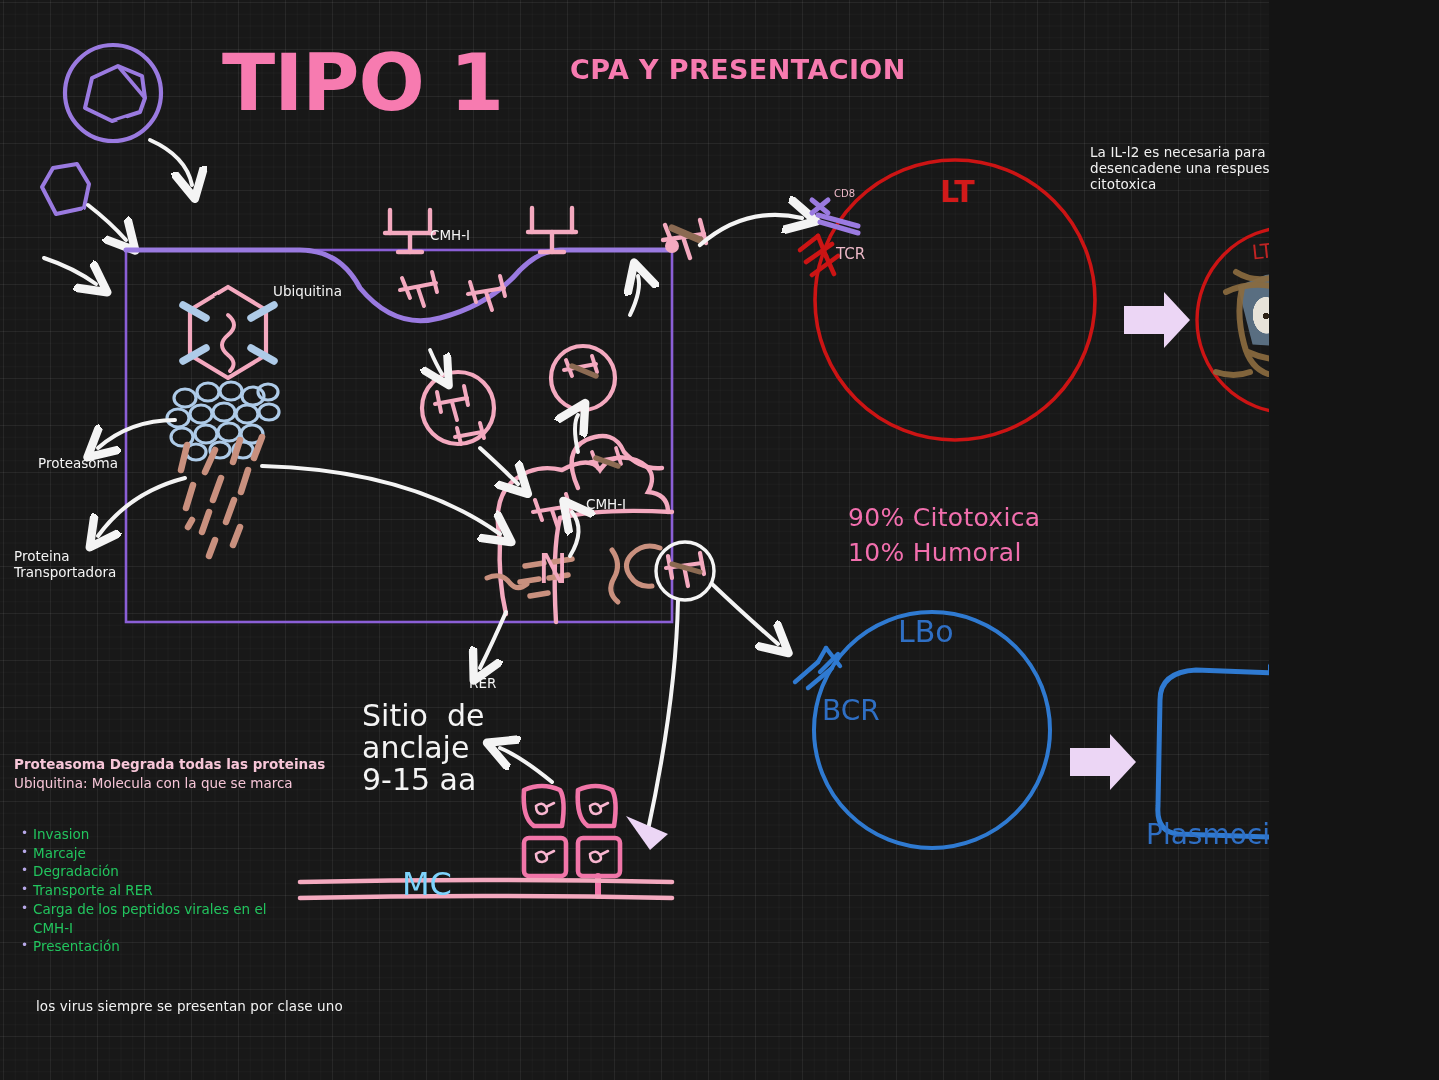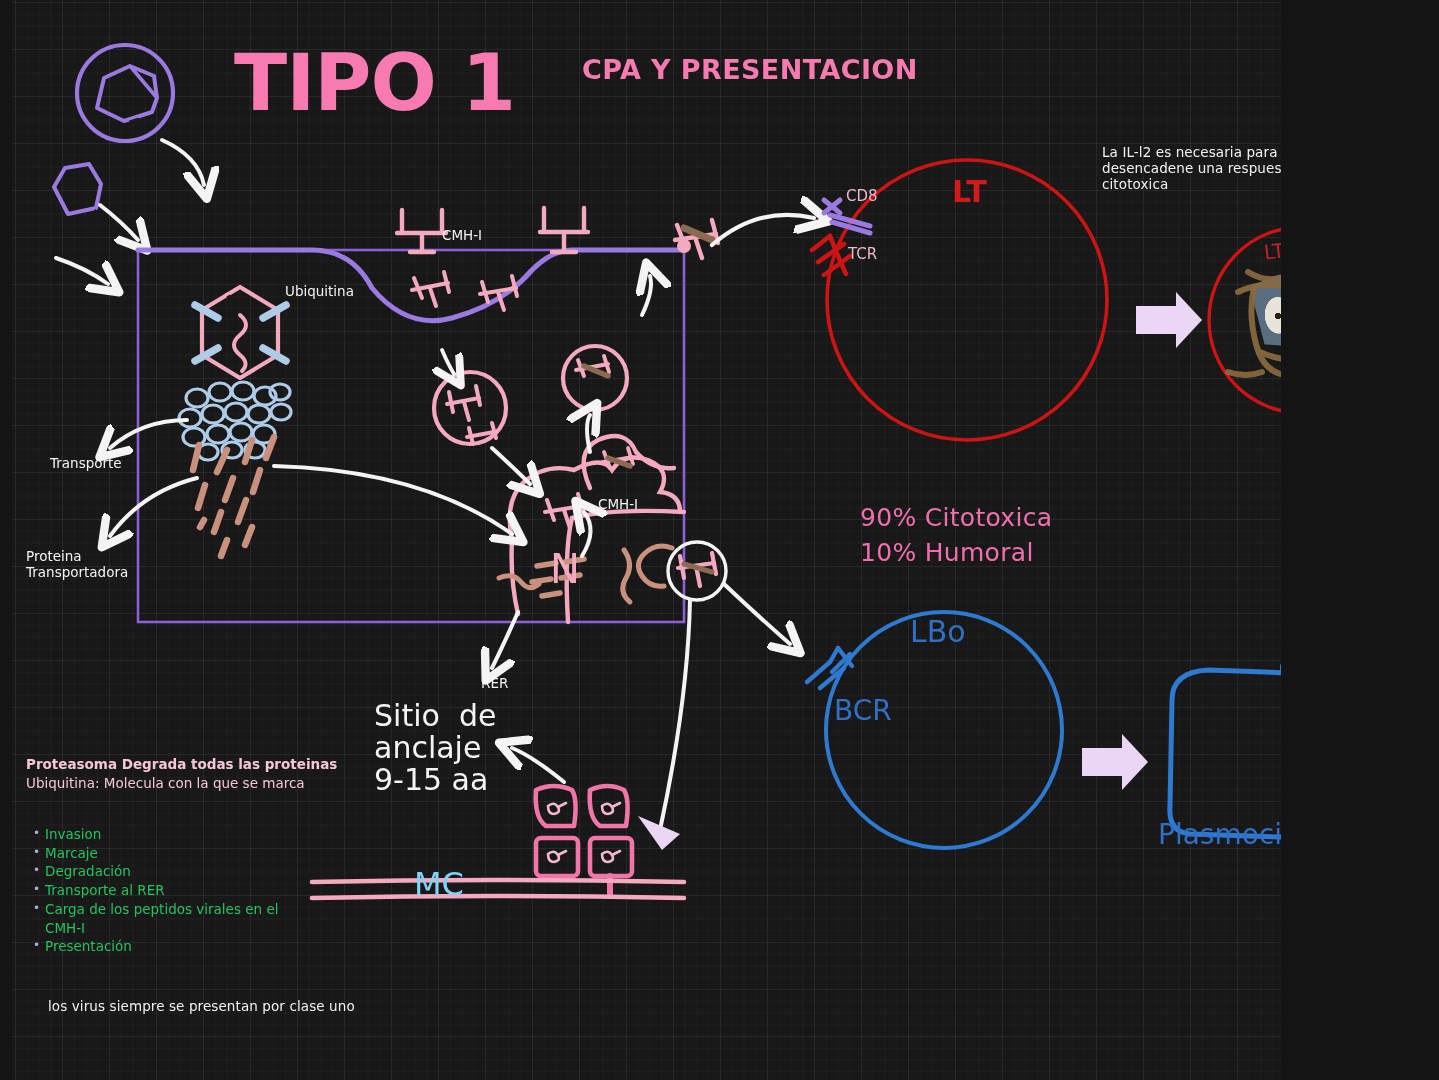--- a/index.html
+++ b/index.html
@@ -7,21 +7,20 @@
     padding: 0;
     background: #141414;
   }
   #canvas {
     position: relative;
     width: 1269px;
     height: 1080px;
     background-color: #181818;
     overflow: hidden;
     font-family: "DejaVu Sans", sans-serif;
-    margin-left: 12px;
   }
   
   #grid {
     position: absolute;
     inset: 0;
     background-image:
       linear-gradient(to right, rgba(255,255,255,0.045) 1px, transparent 1px),
       linear-gradient(to bottom, rgba(255,255,255,0.045) 1px, transparent 1px),
       linear-gradient(to right, rgba(255,255,255,0.022) 1px, transparent 1px),
       linear-gradient(to bottom, rgba(255,255,255,0.022) 1px, transparent 1px);
@@ -435,32 +434,32 @@
 
   <div class="txt note" style="left:1090px; top:145px;">La IL-l2 es necesaria para que se
 desencadene una respuesta
 citotoxica</div>
 
   <div class="txt lbl-white hand" style="left:273px; top:284px;">Ubiquitina</div>
 
   <div class="txt lbl-white hand" style="left:430px; top:228px;">CMH-I</div>
 
 
-  <div class="txt lbl-white hand" style="left:38px; top:456px;">Transporte</div>
+  <div class="txt lbl-white hand" style="left:38px; top:456px;">Proteasoma</div>
 
   <div class="txt lbl-white hand" style="left:14px; top:549px;">Proteina
 Transportadora</div>
 
   <div class="txt lbl-white hand" style="left:586px; top:497px;">CMH-I</div>
 
   <div class="txt lbl-white hand" style="left:469px; top:676px;">RER</div>
 
   <div class="txt hand" style="left:538px; top:546px; color:#f4a9bf; font-size:40px;">N</div>
 
-  <div class="txt lbl-pinkish hand" style="left:834px; top:188px; font-size:15px;">CD8</div>
+  <div class="txt lbl-pinkish hand" style="left:834px; top:188px; font-size:10px;">CD8</div>
   <div class="txt lbl-pinkish hand" style="left:836px; top:246px; font-size:15px;">TCR</div>
   <div class="txt lbl-red hand" style="left:940px; top:174px; font-size:30px;">LT</div>
   <div class="txt hand" style="left:1252px; top:240px; color:#c02424; font-size:20px; transform:rotate(-6deg);">LTc</div>
 
   <div class="txt stat-pink hand" style="left:848px; top:503px;">90% Citotoxica</div>
   <div class="txt stat-pink hand" style="left:848px; top:538px;">10% Humoral</div>
 
   <div class="txt lbl-blue hand" style="left:898px; top:614px; font-size:30px;">LBo</div>
   <div class="txt lbl-blue hand" style="left:822px; top:694px; font-size:28px;">BCR</div>
   <div class="txt lbl-blue hand" style="left:1146px; top:818px; font-size:28px;">Plasmocito</div>

